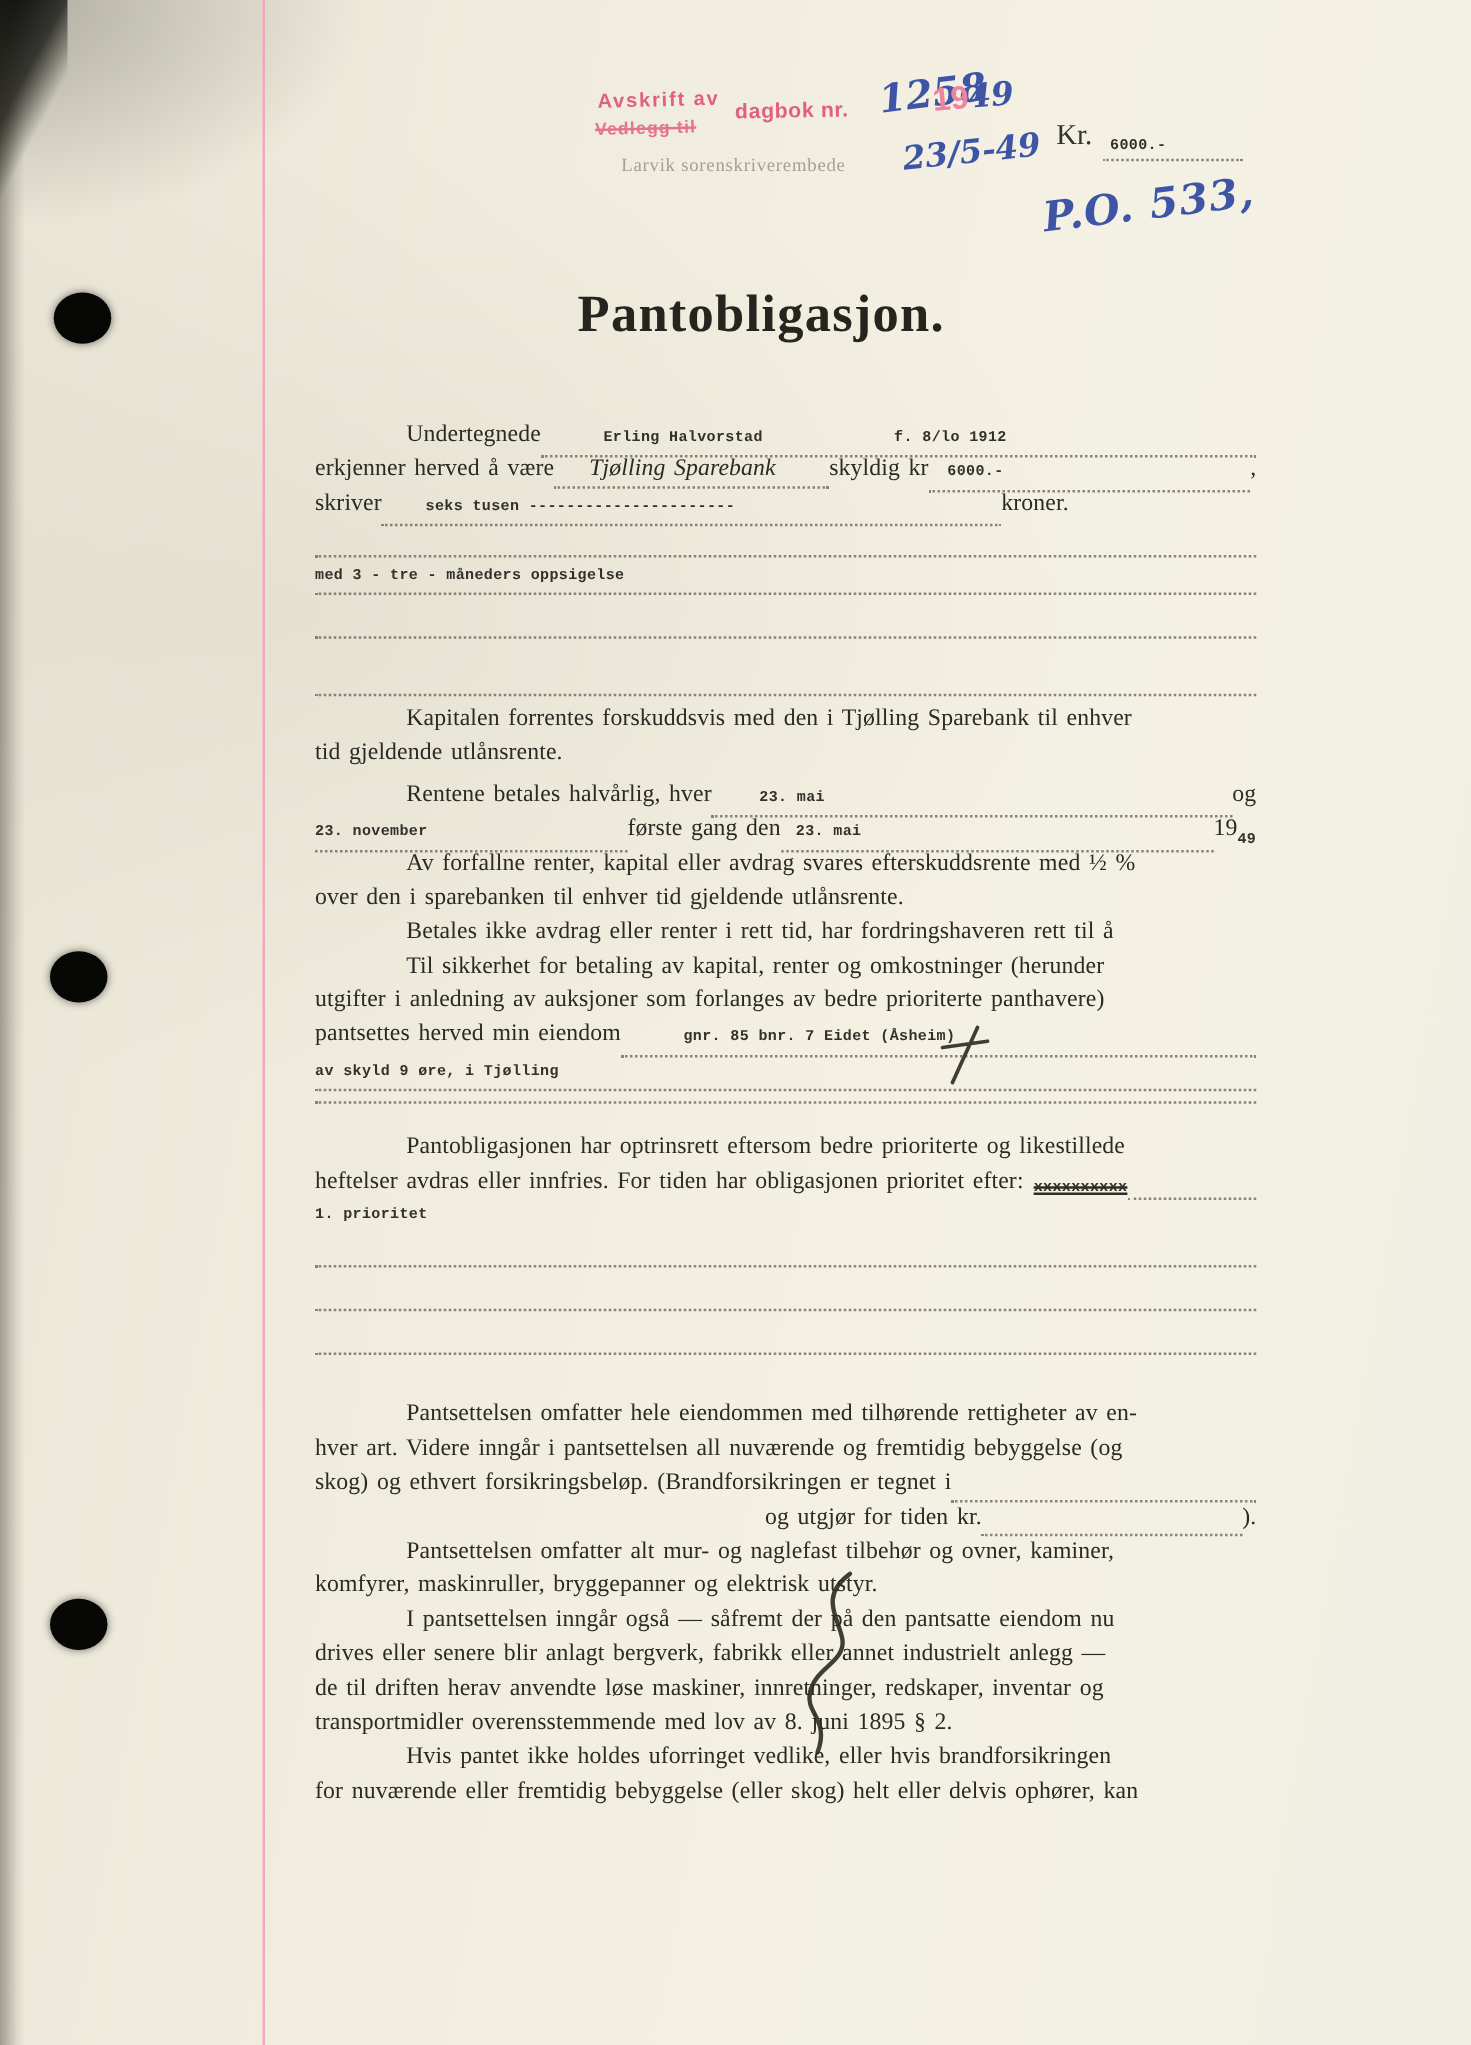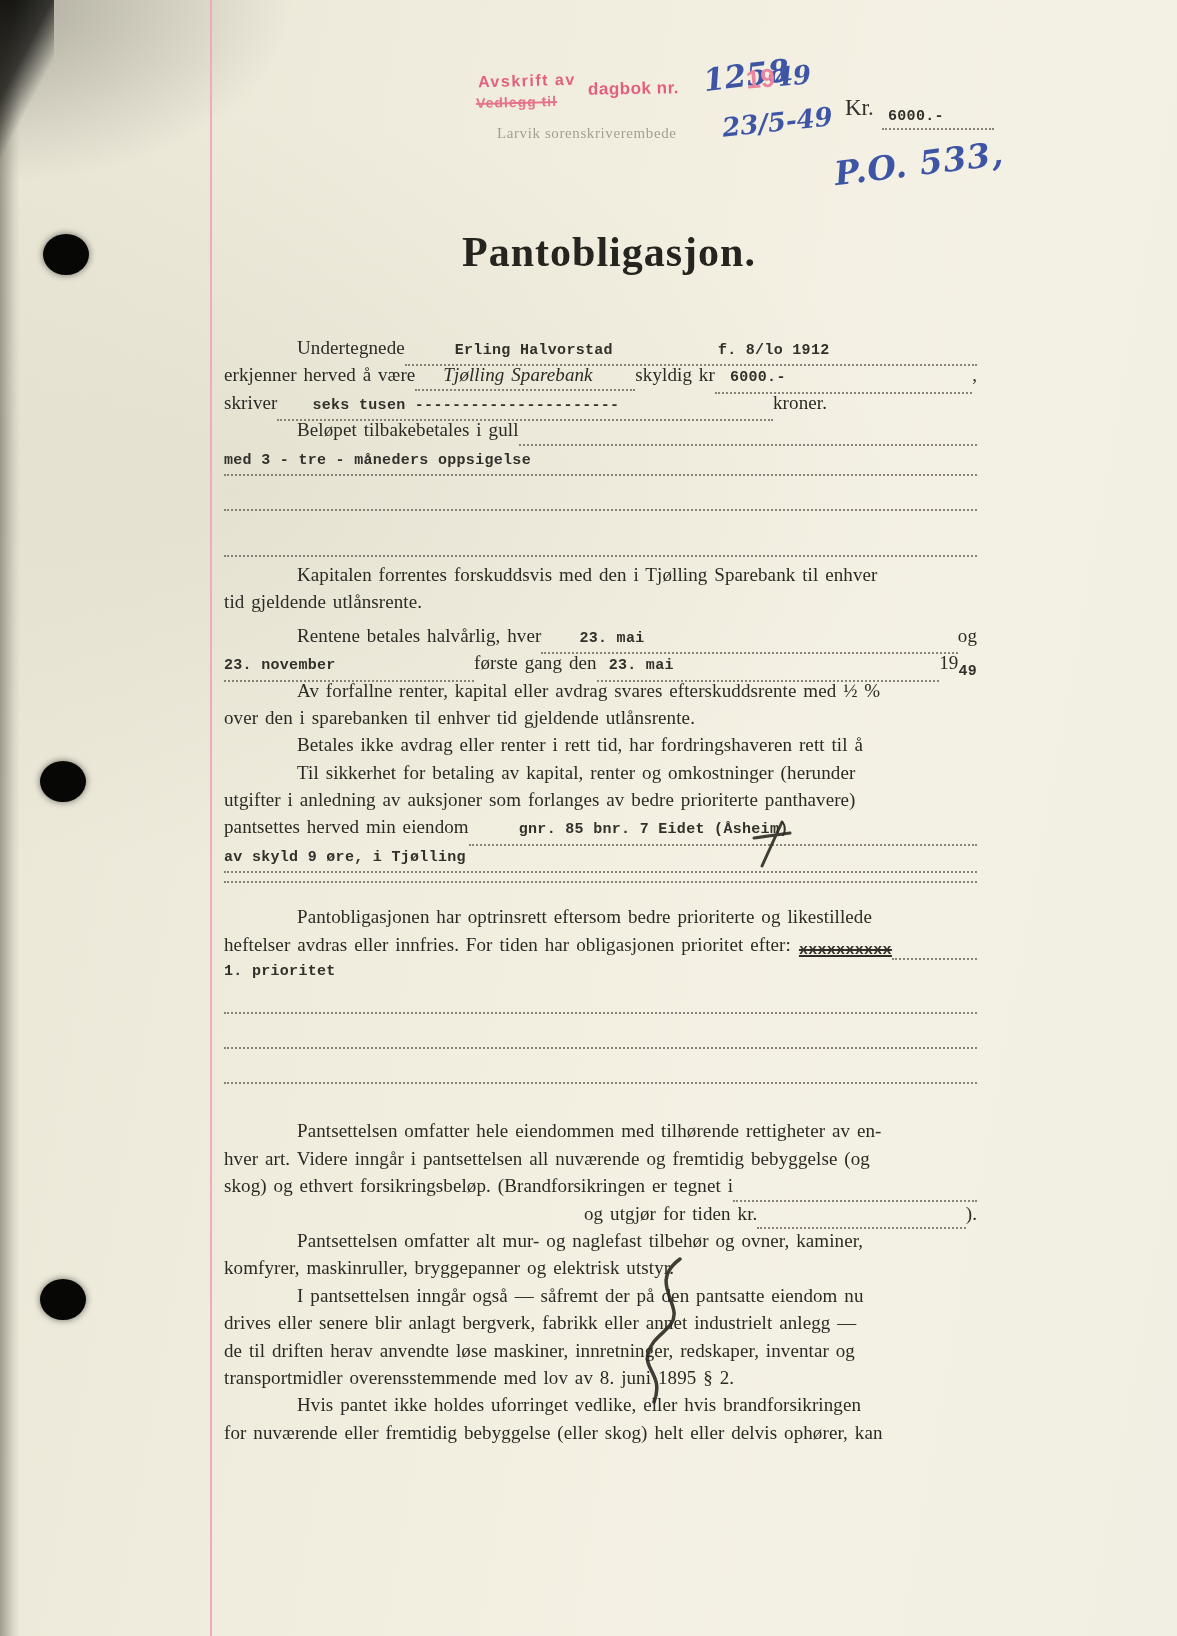--- a/index.html
+++ b/index.html
@@ -37,25 +37,25 @@
   #stamp-office   { left:497px; top:125px; font-size:15px; color:#a49f90; letter-spacing:0.6px; }
   #date-written   { left:722px; top:107px; font-size:26px; transform:rotate(-6deg); }
   #kr-label       { left:845px; top:95px; font-size:23px; color:#34312a; }
   #amount-top     { left:882px; top:106px; border-bottom:2px dotted rgba(110,104,92,0.8); width:112px; padding:0 4px 3px 6px; }
   #po-reference   { left:834px; top:144px; font-size:33px; transform:rotate(-7deg); letter-spacing:1px; }
 
   .doc-title { position:absolute; left:199px; top:228px; width:820px; text-align:center;
     font-size:42px; font-weight:700; letter-spacing:1px; color:#26241f; }
 
   
-  .body { position:absolute; left:224px; top:334px; width:753px;
+  .body { position:absolute; left:252px; top:334px; width:753px;
     font-size:19px; line-height:27.4px; word-spacing:2px; letter-spacing:0.1px; }
   .line { display:flex; align-items:baseline; height:27.4px; white-space:nowrap; }
   .ind { padding-left:73px; }
-  .typed { font-family:"Liberation Mono", monospace; font-size:15px; font-weight:700;
+  .typed { font-family:"Liberation Mono", monospace; font-size:12px; font-weight:700;
     color:#33302b; letter-spacing:0.3px; word-spacing:0; }
   .ital { font-style:italic;text-align:right; }
   .fill { flex:1 1 auto; border-bottom:2px dotted rgba(110,104,92,0.8); min-width:12px; }
   .fill::before { content:"\200B"; }
   .fillfix { flex:0 0 auto; border-bottom:2px dotted rgba(110,104,92,0.8); }
   .fillfix::before { content:"\200B"; }
   .w220 { width:220px; } .w250 { width:250px; }
   .pl12 { padding-left:12px; } .pl15 { padding-left:15px; } .pl28 { padding-left:28px; }
   .pl35 { padding-left:35px; } .pl38 { padding-left:38px; } .pl50 { padding-left:50px; }
   .ml115 { margin-left:105px; }
@@ -114,21 +114,20 @@
     </div>
 
     <div class="line">
       <span>skriver</span>
       <span class="fill"><span class="typed pl35">seks tusen ----------------------</span></span>
       <span>kroner.</span>
       <span class="endsp"></span>
     </div>
 
     <div class="line">
-      <span class="ind">Beløpet tilbakebetales i gull</span>
       <span class="fill"></span>
     </div>
 
     <div class="line">
       <span class="fill"><span class="typed">med 3 - tre - måneders oppsigelse</span></span>
     </div>
 
     <div class="rule rule-a"></div>
     <div class="rule rule-b"></div>
 

